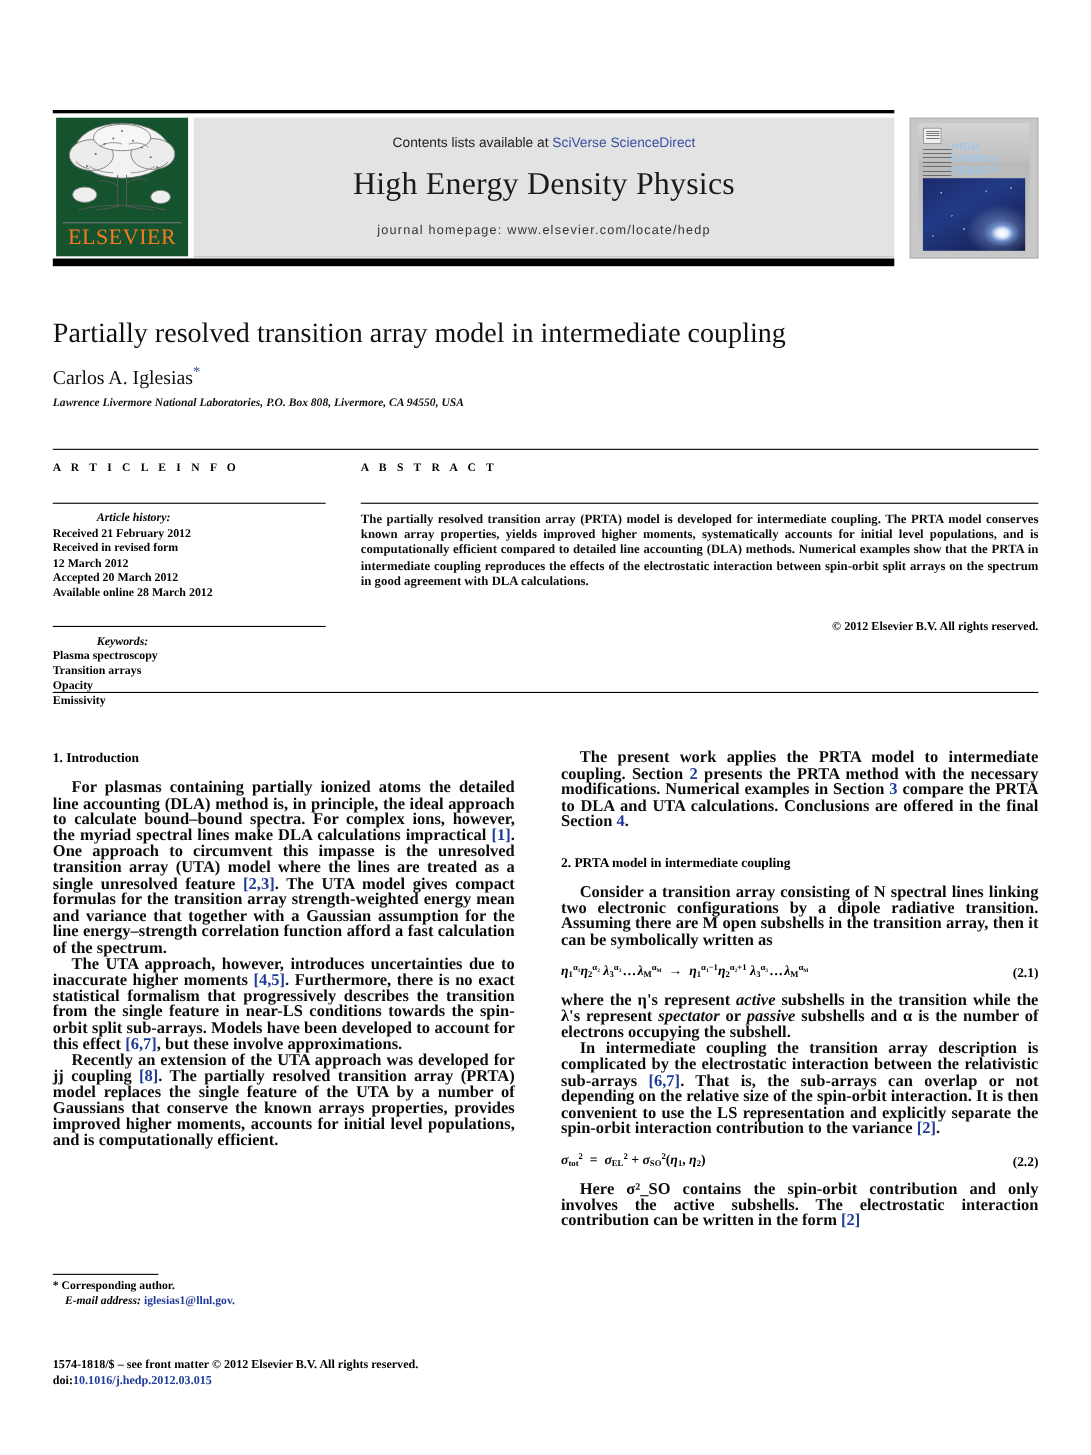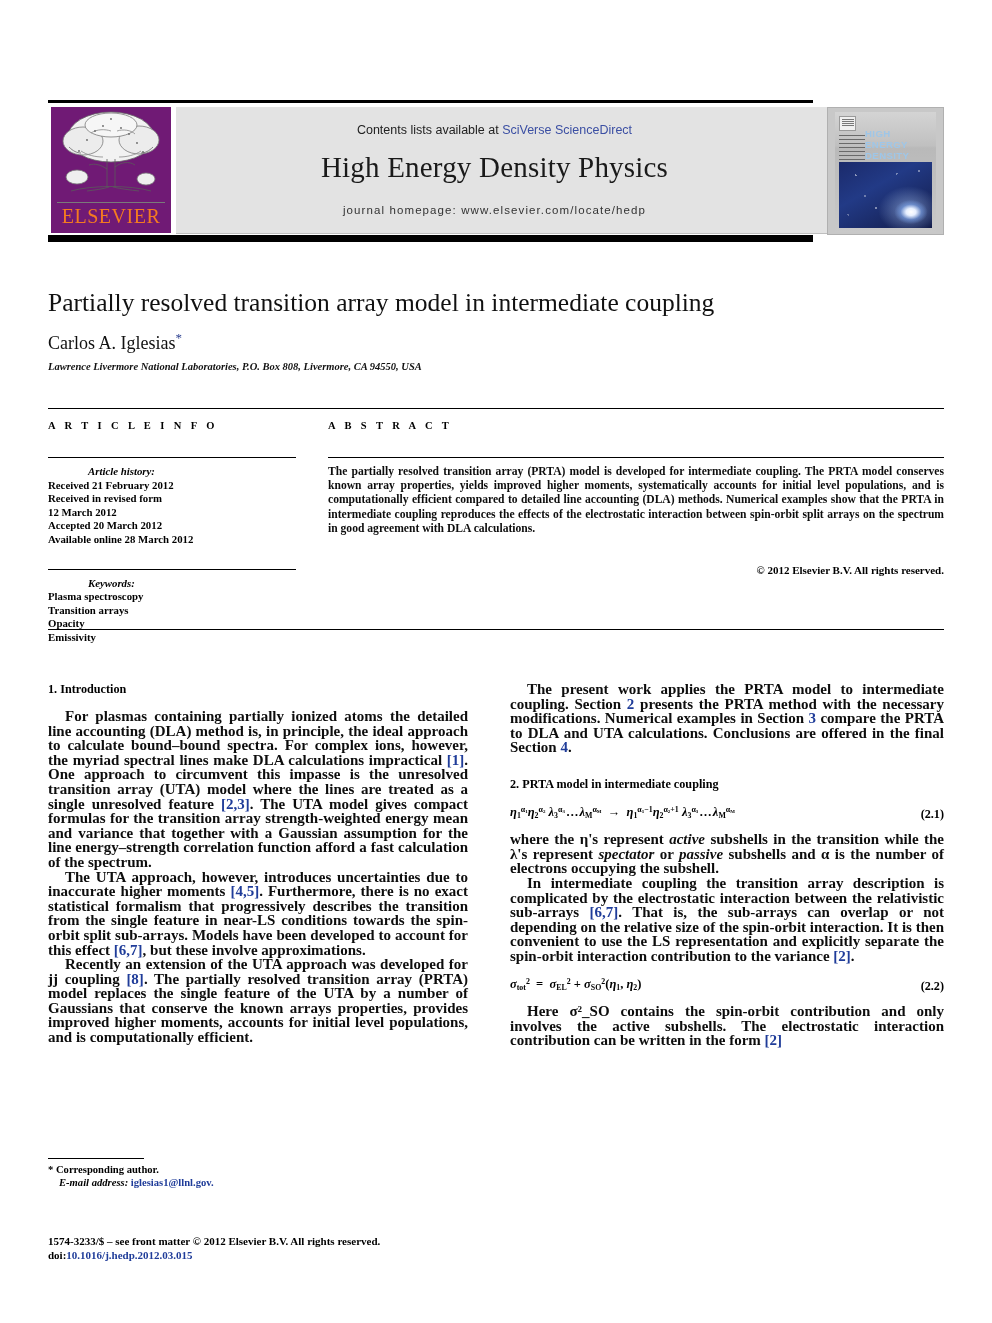--- a/index.html
+++ b/index.html
@@ -53,21 +53,21 @@
     left: 0; top: 135px;
     width: 765px;
     height: 7px;
     background: #000;
   }
   .elsevier-logo {
     position: absolute;
     left: 3px; top: 7px;
     width: 120px;
     height: 126px;
-    background: #701a75;
+    background: #14532d;
   }
   .tree-svg { display:block; }
   .elsevier-word {
     position: absolute;
     left: 0; top: 99px;
     width: 120px;
     text-align: center;
     color: #F47B20;
     font-family: "Liberation Serif", serif;
     font-size: 20px;
@@ -82,21 +82,20 @@
     background: #7a7a7a;
   }
 
   .grey-panel {
     position: absolute;
     left: 128px; top: 7px;
     width: 637px;
     height: 126px;
     background: #e3e3e3;
     border-bottom: 1px solid #bfbfbf;
-    padding-left: 18px;
   }
   .contents-line {
     position: absolute;
     left: 0; top: 16px;
     width: 637px;
     text-align: center;
     font-family: "Liberation Sans", sans-serif;
     font-size: 12.5px;
     color: #222222;
   }
@@ -477,20 +476,21 @@
     <p class="body"><span>The UTA approach, however, introduces uncertainties due to inaccurate higher moments </span><span class="cite">[4,5]</span><span>. Furthermore, there is no exact statistical formalism that progressively describes the transition from the single feature in near-LS conditions towards the spin-orbit split sub-arrays. Models have been developed to account for this effect </span><span class="cite">[6,7]</span><span>, but these involve approximations.</span></p>
 
     <p class="body"><span>Recently an extension of the UTA approach was developed for jj coupling </span><span class="cite">[8]</span><span>. The partially resolved transition array (PRTA) model replaces the single feature of the UTA by a number of Gaussians that conserve the known arrays properties, provides improved higher moments, accounts for initial level populations, and is computationally efficient.</span></p>
   </div>
 
   <div class="col-right">
     <p class="body"><span>The present work applies the PRTA model to intermediate coupling. Section </span><span class="cite">2</span><span> presents the PRTA method with the necessary modifications. Numerical examples in Section </span><span class="cite">3</span><span> compare the PRTA to DLA and UTA calculations. Conclusions are offered in the final Section </span><span class="cite">4</span><span>.</span></p>
 
     <div class="body-h2 spaced">2. PRTA model in intermediate coupling</div>
 
+    <p class="body"><span>Consider a transition array consisting of N spectral lines linking two electronic configurations by a dipole radiative transition. Assuming there are M open subshells in the transition array, then it can be symbolically written as</span></p>
 
     <div class="eq-row">
       <span class="eq-body">
         <span class="it">η</span><sub>1</sub><sup>α<sub>1</sub></sup><span class="it">η</span><sub>2</sub><sup>α<sub>2</sub></sup>
         <span class="it">λ</span><sub>3</sub><sup>α<sub>3</sub></sup> … <span class="it">λ</span><sub>M</sub><sup>α<sub>M</sub></sup>
         &nbsp;→&nbsp;
         <span class="it">η</span><sub>1</sub><sup>α<sub>1</sub>−1</sup><span class="it">η</span><sub>2</sub><sup>α<sub>2</sub>+1</sup>
         <span class="it">λ</span><sub>3</sub><sup>α<sub>3</sub></sup> … <span class="it">λ</span><sub>M</sub><sup>α<sub>M</sub></sup>
       </span>
       <span class="eq-num">(2.1)</span>
@@ -517,17 +517,17 @@
     <div>
       <span>*</span><span> Corresponding author.</span>
     </div>
     <div style="padding-left:11px">
       <span class="fn-label">E-mail address:</span>
       <span class="fn-email">iglesias1@llnl.gov.</span>
     </div>
   </div>
 
   <div class="footer-id">
-    <div>1574-3233/$ – see front matter © 2012 Elsevier B.V. All rights reserved.</div>
+    <div>1574-1818/$ – see front matter © 2012 Elsevier B.V. All rights reserved.</div>
     <div><span>doi:</span><span class="doi">10.1016/j.hedp.2012.03.015</span></div>
   </div>
 
 </div>
 
 </body></html>

